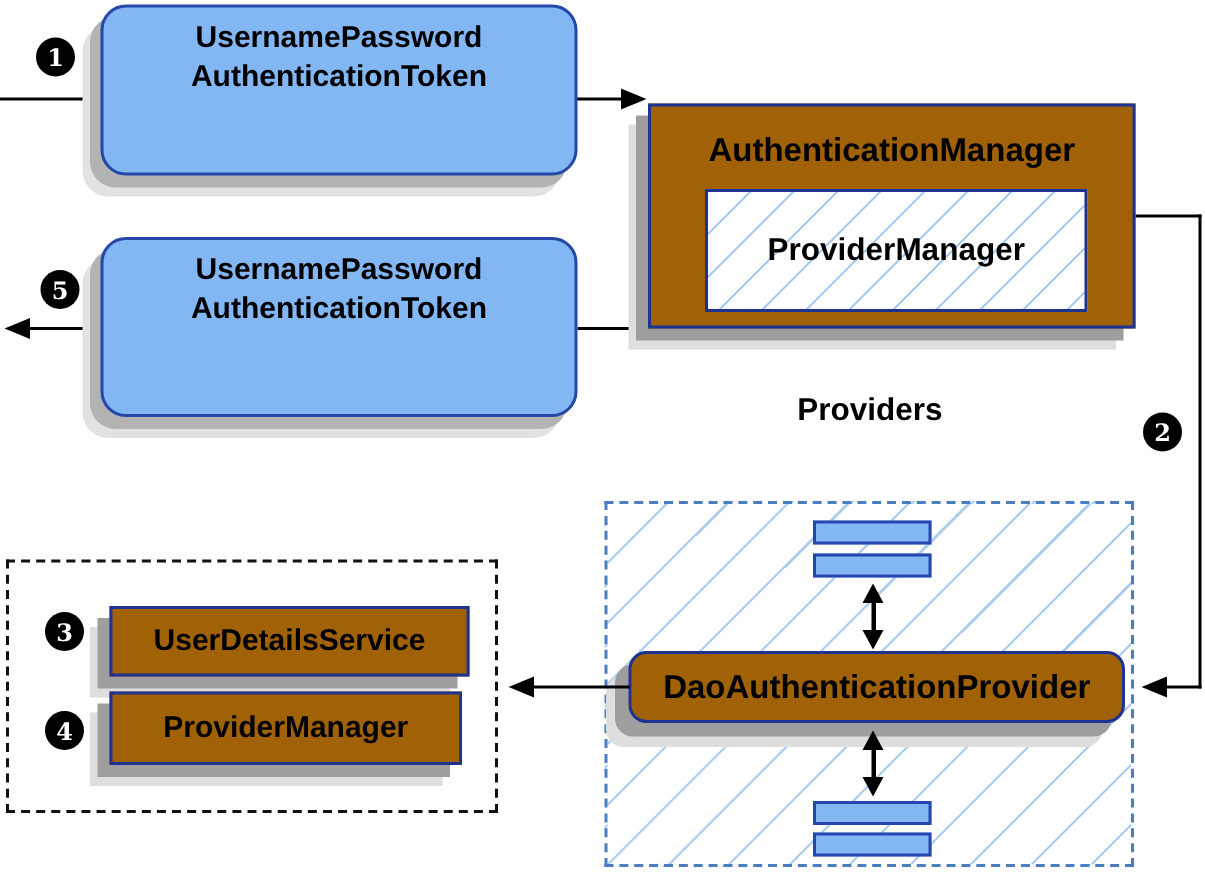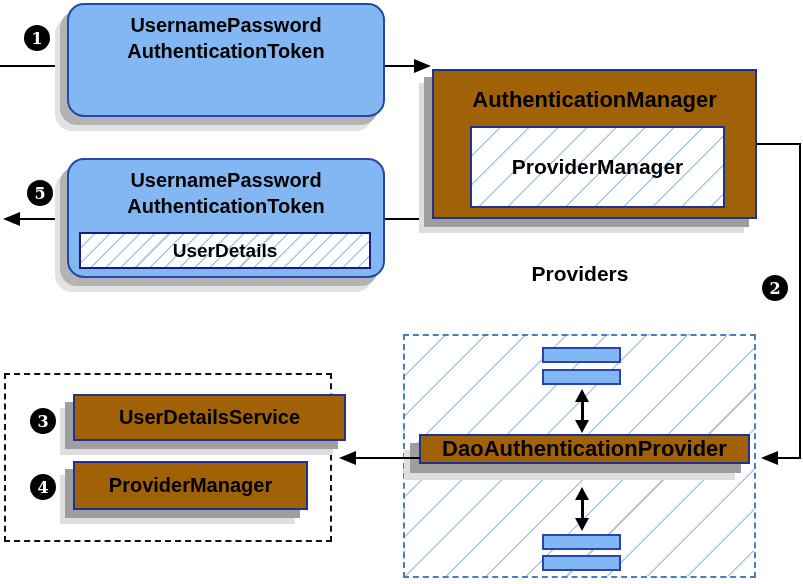--- a/index.html
+++ b/index.html
@@ -107,57 +107,54 @@
     <span>ProviderManager</span>
   </div>
 </div>
 
 <div class="abs token" style="left:67px;top:158px;width:318px;height:120px;">
   <div class="token-title">
     <div>UsernamePassword</div>
     <div>AuthenticationToken</div>
   </div>
   <div class="fields">
-    <div class="field hatch-s">
-        <span>UserDetails</span>
-      </div>
   </div>
 </div>
 
 <div class="abs group-heading" style="left:460px;top:261px;width:240px;">
   <div>Providers</div>
 </div>
 
 <div class="abs providers-box hatch-l" style="left:403px;top:334px;width:353px;height:244px;"></div>
 
 <div class="abs bar" style="left:542px;top:347px;"></div>
 <div class="abs bar" style="left:542px;top:369px;"></div>
 
 <div class="abs darrow" style="left:574px;top:389px;height:44px;">
   <div class="up"></div>
   <div class="shaft"></div>
   <div class="down"></div>
 </div>
 
-<div class="abs blue smallnode" style="left:419px;top:434px;width:331px;height:30px;font-size:22px;box-shadow:-9px 9px 0 #9e9e9e,-15px 16px 0 #dedede;">
+<div class="abs blue smallnode" style="left:419px;top:434px;width:331px;height:48px;font-size:22px;box-shadow:-9px 9px 0 #9e9e9e,-15px 16px 0 #dedede;border-radius:12px;">
   <span>DaoAuthenticationProvider</span>
 </div>
 
 <div class="abs darrow" style="left:574px;top:487px;height:44px;">
   <div class="up"></div>
   <div class="shaft"></div>
   <div class="down"></div>
 </div>
 
 <div class="abs bar" style="left:542px;top:534px;"></div>
 <div class="abs bar" style="left:542px;top:555px;"></div>
 
 <div class="abs services-box" style="left:4px;top:373px;width:328px;height:169px;"></div>
 
-<div class="abs blue smallnode shadow" style="left:73px;top:394px;width:273px;height:47px;">
+<div class="abs blue smallnode shadow" style="left:73px;top:404px;width:240px;height:47px;">
   <span>UserDetailsService</span>
 </div>
 
 <div class="abs blue smallnode shadow" style="left:73px;top:461px;width:235px;height:49px;">
   <span>ProviderManager</span>
 </div>
 
 <div class="abs badge" style="left:24px;top:25px;">
     <span>1</span>
   </div>

